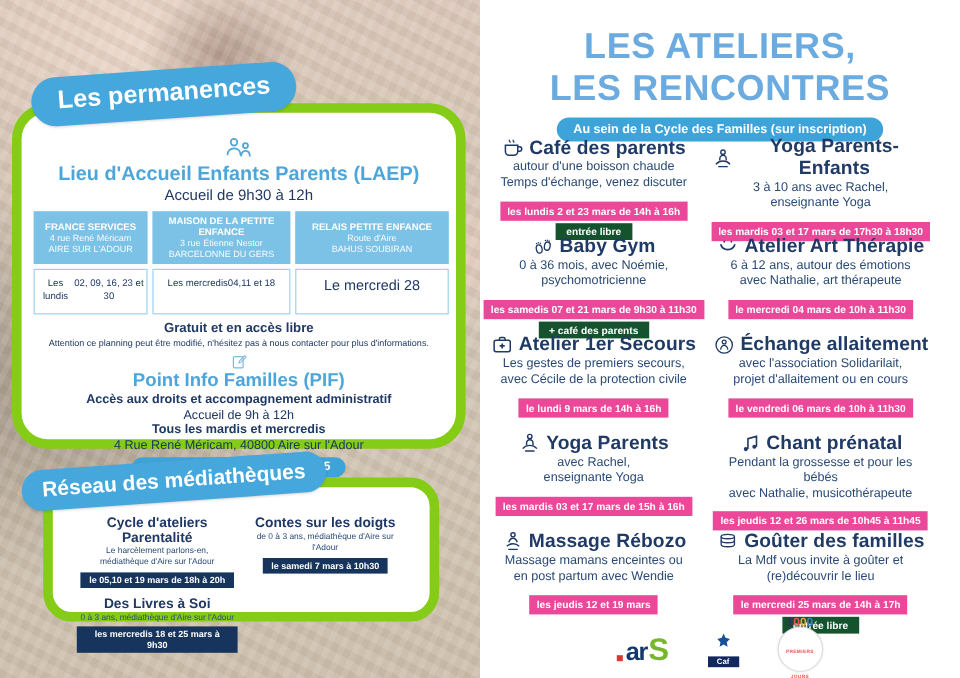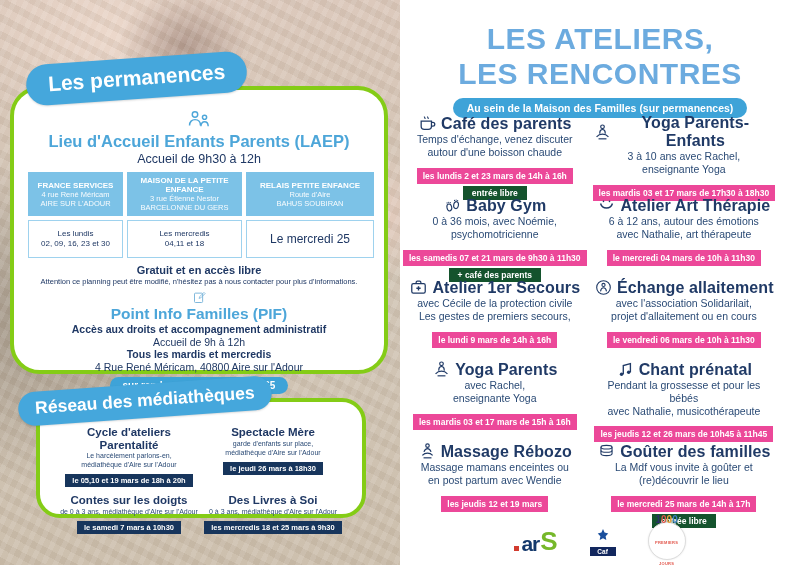--- a/index.html
+++ b/index.html
@@ -19,33 +19,33 @@
   .photo-bg::after { content:""; position:absolute; inset:0;
     background:
       repeating-linear-gradient(115deg, rgba(255,255,255,.10) 0 5px, rgba(0,0,0,0) 5px 11px),
       repeating-linear-gradient(28deg, rgba(115,92,66,.09) 0 7px, rgba(0,0,0,0) 7px 15px);
   }
 
   .ribbon { position:absolute; background:#45a7dc; color:#fff; font-weight:bold; z-index:5; box-shadow:0 1px 2px rgba(0,0,0,.15); }
   .ribbon-permanences { left:26px; top:58px; transform:rotate(-4deg); font-size:21px; padding:8px 22px 9px; border-radius:22px; }
   .ribbon-mediatheques { left:18px; top:384px; transform:rotate(-4deg); font-size:17.5px; padding:6px 17px 7px; border-radius:18px; }
 
-  .card { position:absolute; background:#fff; border:4px solid #84cc16; z-index:2; }
+  .card { position:absolute; background:#fff; border:8px solid #84cc16; z-index:2; }
   .card-permanences { left:10px; top:86px; width:378px; height:288px; border-radius:30px; text-align:center; padding-top:20px; }
 
   .laep-icon { color:#4da6d9; height:20px; }
   .laep-icon svg { height:20px; }
   .laep-title { color:#4da6d9; font-size:16.5px; font-weight:bold; margin-top:2px; }
   .laep-sub { color:#1f3864; font-size:12.5px; margin-top:1px; }
 
   .laep-table { display:grid; grid-template-columns:95px 115px 128px; gap:4px; margin:6px auto 0; width:342px; background:#fff; }
   .th { background:#7cc2e7; color:#fff; padding:4px 3px; display:flex; flex-direction:column; justify-content:center; min-height:40px; }
   .th-name { font-size:8px; font-weight:bold; line-height:1.15; }
   .th-line { font-size:7.5px; line-height:1.2; opacity:.95; }
-  .td { background:#fff; border:1px solid #9ed2ee; color:#1f3864; padding:6px 2px; display:flex; flex-direction:column; justify-content:center; min-height:38px; }
+  .td { background:#fff; border:1px solid #9ed2ee; color:#1f3864; padding:6px 2px; display:flex; flex-direction:row; justify-content:center; min-height:38px; }
   .td-l1 { font-size:8px; line-height:1.3; }
   .td-l2 { font-size:8px; line-height:1.3; }
   .td-large .td-l1 { font-size:12px; font-weight:normal; }
 
   .laep-free { color:#1f3864; font-size:11px; font-weight:bold; margin-top:6px; }
   .laep-warning { color:#1f3864; font-size:7.5px; margin-top:1px; }
 
   .pif-icon { color:#7fb8dc; margin-top:4px; height:15px; }
   .pif-icon svg { height:15px; }
   .pif-title { color:#4da6d9; font-size:15.5px; font-weight:bold; }
@@ -129,21 +129,21 @@
         </div>
         <div class="td">
           <div class="td-l1">Les lundis</div>
           <div class="td-l2">02, 09, 16, 23 et 30</div>
         </div>
         <div class="td">
           <div class="td-l1">Les mercredis</div>
           <div class="td-l2">04,11 et 18</div>
         </div>
         <div class="td td-large">
-          <div class="td-l1">Le mercredi 25</div>
+          <div class="td-l1">Le mercredi 28</div>
         </div>
       </div>
 
       <div class="laep-free">Gratuit et en accès libre</div>
       <div class="laep-warning">Attention ce planning peut être modifié, n'hésitez pas à nous contacter pour plus d'informations.</div>
 
       <div class="pif-icon">
         <svg viewBox="0 0 24 24" fill="none" stroke="currentColor" stroke-width="1.6">
           <rect x="4" y="5" width="13" height="15" rx="1.5"></rect>
           <path d="M20.5 4.5l-8 8-1.2 3.4 3.4-1.2 8-8z" transform="scale(.85) translate(2 0)"></path>
@@ -162,60 +162,54 @@
     </div>
 
     <div class="card card-mediatheques">
       <div class="med-cell">
         <div class="med-title">Cycle d'ateliers Parentalité</div>
         <div class="med-desc">Le harcèlement parlons-en,</div>
         <div class="med-desc">médiathèque d'Aire sur l'Adour</div>
         <span class="med-badge">le 05,10 et 19 mars de 18h à 20h</span>
       </div>
       <div class="med-cell">
-        <div class="med-title">Spectacle Mère</div>
-        <div class="med-desc">garde d'enfants sur place,</div>
-        <div class="med-desc">médiathèque d'Aire sur l'Adour</div>
-        <span class="med-badge">le jeudi 26 mars à 18h30</span>
-      </div>
-      <div class="med-cell">
         <div class="med-title">Contes sur les doigts</div>
         <div class="med-desc">de 0 à 3 ans, médiathèque d'Aire sur l'Adour</div>
         <span class="med-badge">le samedi 7 mars à 10h30</span>
       </div>
       <div class="med-cell">
         <div class="med-title">Des Livres à Soi</div>
         <div class="med-desc">0 à 3 ans, médiathèque d'Aire sur l'Adour</div>
         <span class="med-badge">les mercredis 18 et 25 mars à 9h30</span>
       </div>
     </div>
   </div>
 
   <div class="right-panel">
     <h1 class="main-title">
       <span>LES ATELIERS,</span><br>
       <span>LES RENCONTRES</span>
     </h1>
-    <span class="subtitle-pill">Au sein de la Maison des Familles (sur permanences)</span>
+    <span class="subtitle-pill">Au sein de la Cycle des Familles (sur inscription)</span>
 
     <div class="items-grid">
 
       <div class="item">
         <div class="item-head">
           <span class="item-icon">
             <svg viewBox="0 0 24 24" fill="none" stroke="currentColor" stroke-width="1.6">
               <path d="M4 9h13v6.5a4 4 0 0 1-4 4H8a4 4 0 0 1-4-4z"></path>
               <path d="M17 10.5h1.8a2.4 2.4 0 0 1 0 4.8H17"></path>
               <path d="M8 3c0 1.6 1 1.6 1 3.2M12 3c0 1.6 1 1.6 1 3.2" stroke-width="1.3"></path>
             </svg>
           </span>
           <span class="item-title">Café des parents</span>
         </div>
+        <div class="item-desc">autour d'une boisson chaude</div>
         <div class="item-desc">Temps d'échange, venez discuter</div>
-        <div class="item-desc">autour d'une boisson chaude</div>
         <span class="item-badge">les lundis 2 et 23 mars de 14h à 16h</span>
         <span class="item-extra">entrée libre</span>
       </div>
 
       <div class="item">
         <div class="item-head">
           <span class="item-icon">
             <svg viewBox="0 0 24 24" fill="none" stroke="currentColor" stroke-width="1.5">
               <circle cx="12" cy="4.8" r="2.3"></circle>
               <path d="M12 8.2c-2.2 0-3.4 1.8-3.4 4v1.5M12 8.2c2.2 0 3.4 1.8 3.4 4v1.5"></path>
@@ -272,22 +266,22 @@
         <div class="item-head">
           <span class="item-icon">
             <svg viewBox="0 0 24 24" fill="none" stroke="currentColor" stroke-width="1.6">
               <rect x="3.5" y="7" width="17" height="12" rx="2"></rect>
               <path d="M9 7V5.6A1.6 1.6 0 0 1 10.6 4h2.8A1.6 1.6 0 0 1 15 5.6V7"></path>
               <path d="M12 10.3v5.4M9.3 13h5.4" stroke-width="1.8"></path>
             </svg>
           </span>
           <span class="item-title">Atelier 1er Secours</span>
         </div>
+        <div class="item-desc">Les gestes de premiers secours,</div>
         <div class="item-desc">avec Cécile de la protection civile</div>
-        <div class="item-desc">Les gestes de premiers secours,</div>
         <span class="item-badge">le lundi 9 mars de 14h à 16h</span>
       </div>
 
       <div class="item">
         <div class="item-head">
           <span class="item-icon">
             <svg viewBox="0 0 24 24" fill="none" stroke="currentColor" stroke-width="1.4">
               <circle cx="12" cy="12" r="8.6"></circle>
               <circle cx="12" cy="8.8" r="2"></circle>
               <path d="M8.2 16.8c.5-2.9 1.9-4.4 3.8-4.4s3.3 1.5 3.8 4.4"></path>

